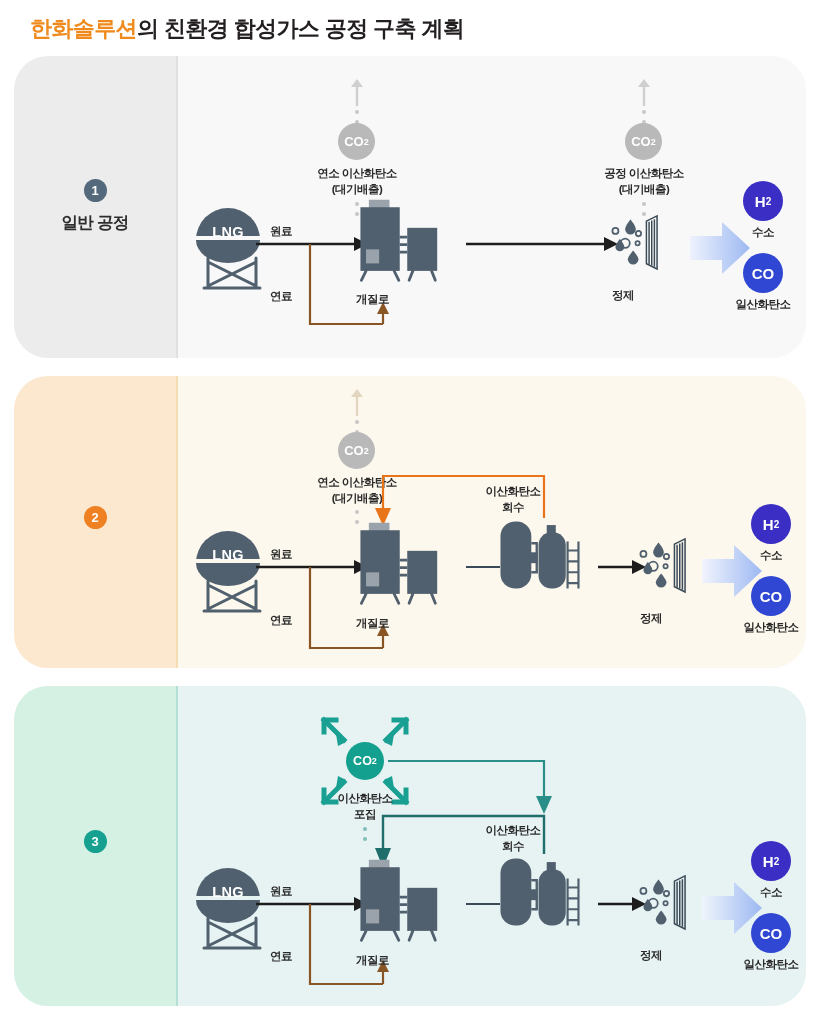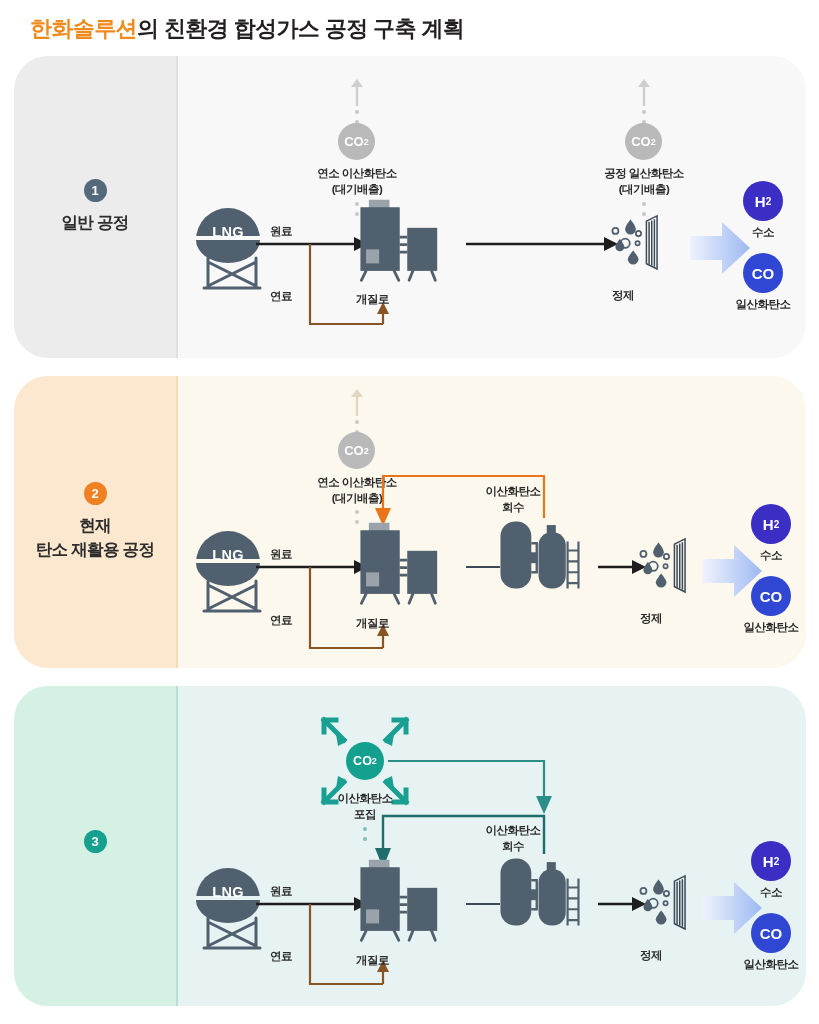--- a/index.html
+++ b/index.html
@@ -223,21 +223,21 @@
       </svg>
       <div class="dots" style="left:464px; top:54px;">
           <i></i>
           <i></i>
         </div>
       <div class="co2-grey" style="left:447px; top:67px;">
         <span>CO</span>
           <sub>2</sub>
       </div>
       <div class="cap" style="left:406px; top:110px; width:120px;">
-        <div>공정 일산화탄소</div>
+        <div>공정 이산화탄소</div>
         <div>(대기배출)</div>
       </div>
       <div class="dots" style="left:464px; top:146px;">
           <i></i>
           <i></i>
         </div>
 
       <svg class="purifier" style="left:433px; top:155px;" width="70" height="72" viewBox="0 0 70 72">
         <g fill="#50606e">
           <path d="M22 6 c0 0 6 7 6 11 a6 6 0 0 1 -12 0 c0 -4 6 -11 6 -11z"></path>
@@ -271,24 +271,20 @@
       </div>
       <div class="cap" style="left:555px; top:169px; width:60px;">수소</div>
       <div class="mol co" style="left:565px; top:197px;">CO</div>
       <div class="cap" style="left:545px; top:241px; width:80px;">일산화탄소</div>
     </div>
   </div>
 
   <div class="panel" id="panel2">
     <div class="left-col">
       <div class="badge n2">2</div>
-      <div class="panel-title">
-        <div>현재</div>
-        <div>탄소 재활용 공정</div>
-      </div>
     </div>
     <div class="divider"></div>
 
     <div class="stage">
 
       <svg class="up-arrow" style="left:170px; top:12px;" width="18" height="28" viewBox="0 0 18 28">
         <path d="M9 28 L9 6" stroke="#e2d6c1" stroke-width="2.4" fill="none"></path>
         <path d="M9 1 L15 9 L3 9 Z" fill="#e2d6c1"></path>
       </svg>
       <div class="dots" style="left:177px; top:44px;">

